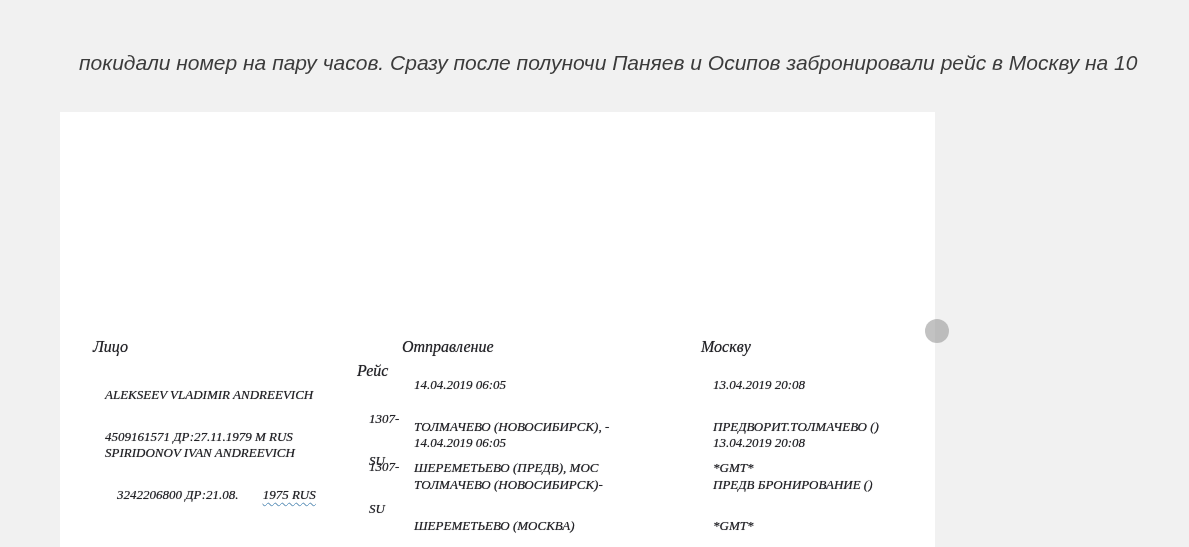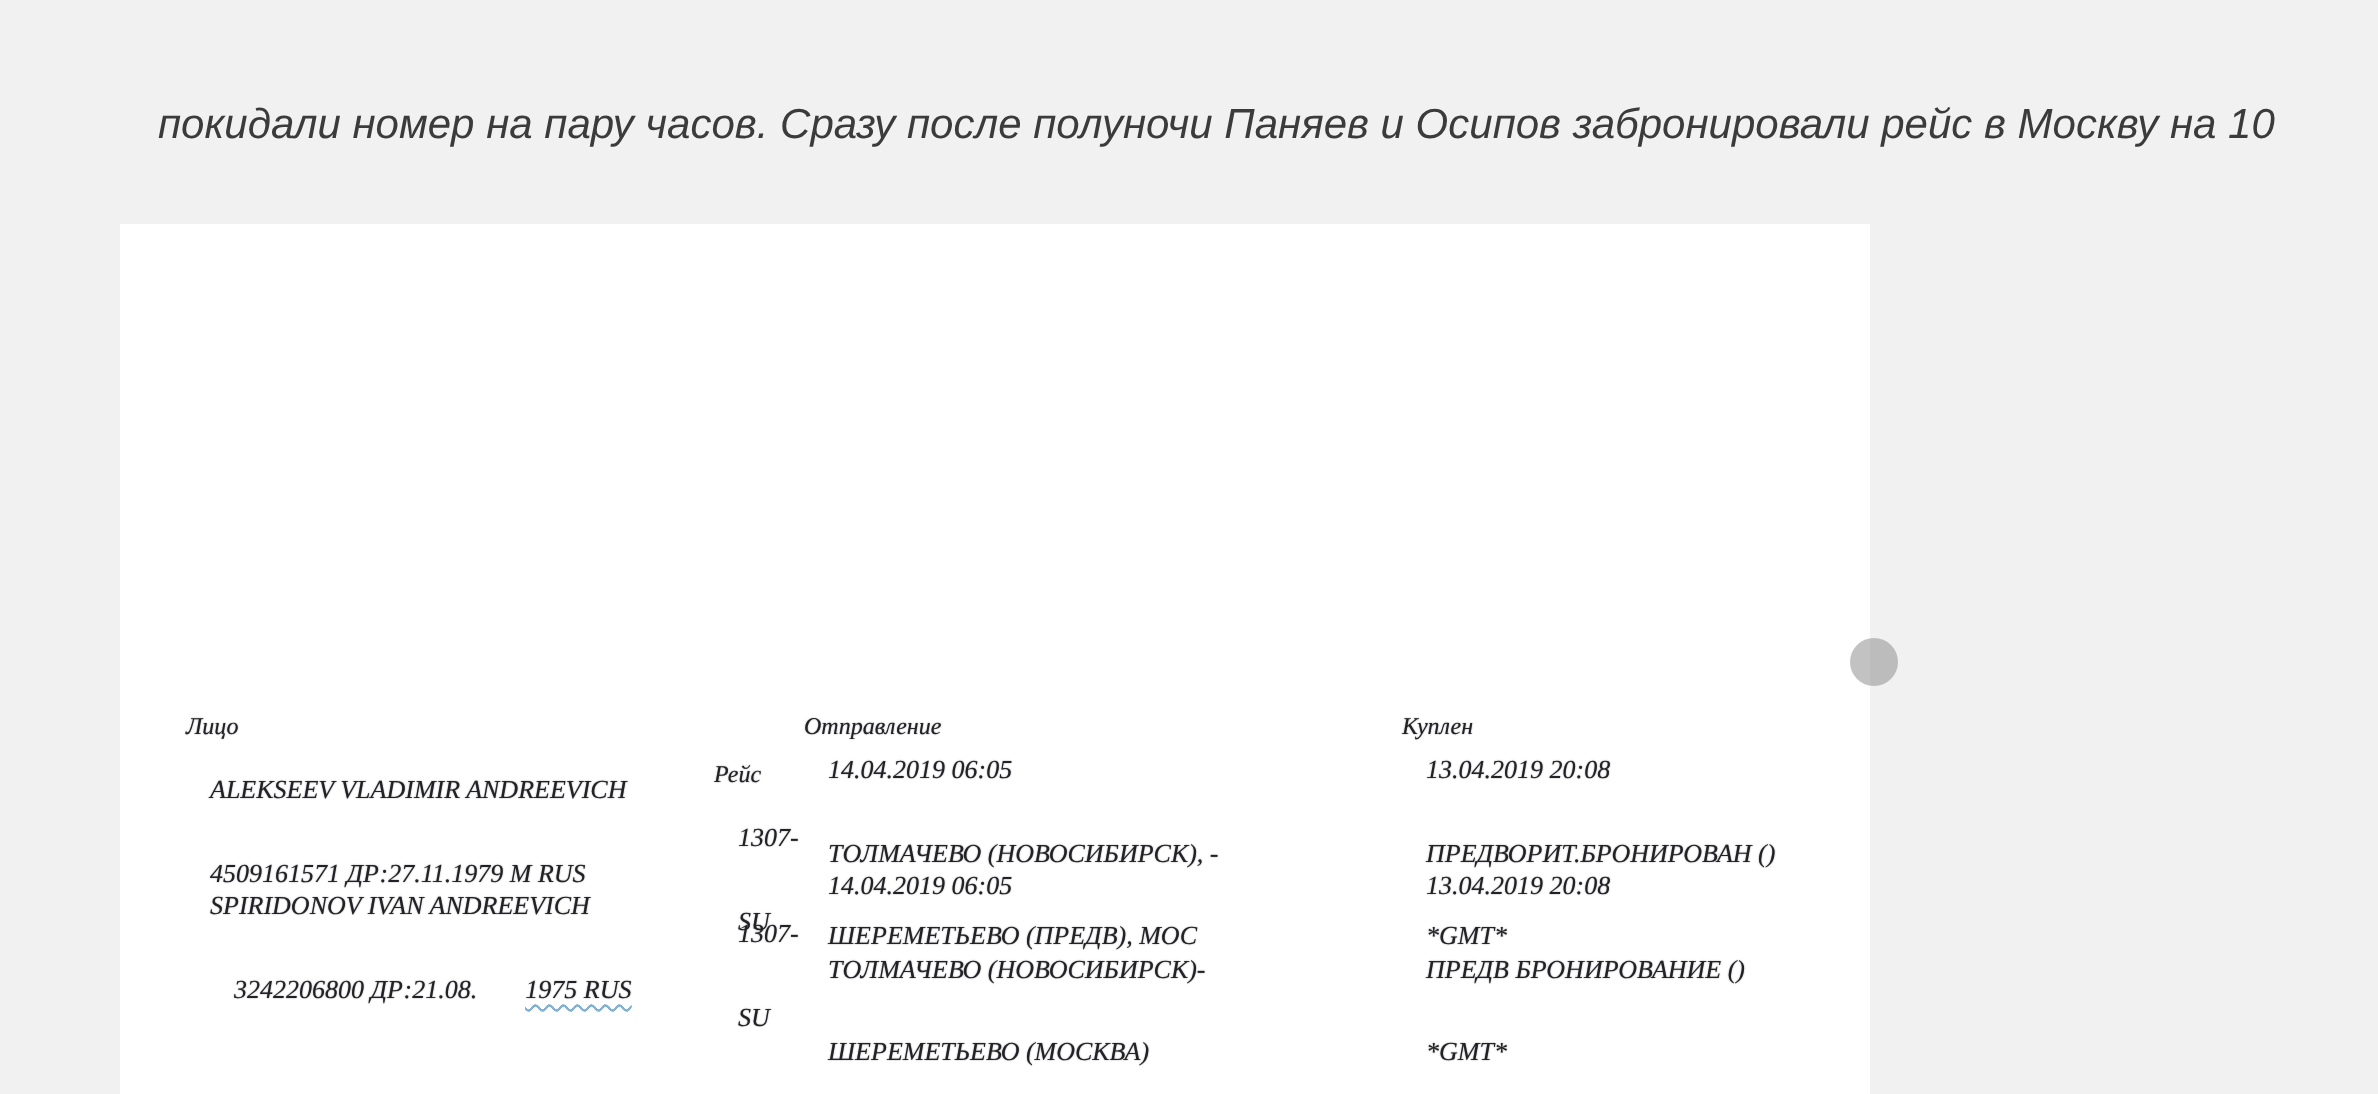--- a/index.html
+++ b/index.html
@@ -35,21 +35,21 @@
   }
 
   
   .th, .cell {
     position: absolute;
     font-family: "Liberation Serif", serif;
     color: #222226;
     text-shadow: 0 0 0.7px rgba(34,34,40,0.65);
     white-space: nowrap;
   }
-  .th { font-size: 12px; top: 232px; }
+  .th { font-size: 16px; top: 214px; }
   .cell { font-size: 13px; line-height: 17.5px; }
   .cell .ln { display: block; }
 
   .col-person    { left: 21px;  }
   .col-flight    { left: 285px; margin-top: 24px; }
   .col-departure { left: 330px; }
   .col-purchased { left: 629px; }
 
   .r1-offset-a { top: 240px; }  
   .r1-offset-b { top: 250px; }  
@@ -81,38 +81,38 @@
   <p class="article-text">
     <span class="line">покидали номер на пару часов. Сразу после полуночи Паняев и Осипов забронировали рейс в Москву на 10</span>
     <span class="line">номер.</span>
   </p>
 
   <div class="doc-image">
 
     <div class="th col-person">Лицо</div>
     <div class="th col-flight">Рейс</div>
     <div class="th col-departure">Отправление</div>
-    <div class="th col-purchased">Куплен</div>
+    <div class="th col-purchased">Москву</div>
 
     <div class="cell col-person r1-offset-b">
       <span class="ln">ALEKSEEV VLADIMIR ANDREEVICH</span>
       <span class="ln">4509161571 ДР:27.11.1979 M RUS</span>
     </div>
     <div class="cell col-flight r1-offset-b">
       <span class="ln">1307-</span>
       <span class="ln">SU</span>
     </div>
     <div class="cell col-departure r1-offset-a">
       <span class="ln">14.04.2019 06:05</span>
       <span class="ln">ТОЛМАЧЕВО (НОВОСИБИРСК), -</span>
       <span class="ln">ШЕРЕМЕТЬЕВО (ПРЕДВ), МОС</span>
     </div>
     <div class="cell col-purchased r1-offset-a">
       <span class="ln">13.04.2019 20:08</span>
-      <span class="ln">ПРЕДВОРИТ.БРОНИРОВАН ()</span>
+      <span class="ln">ПРЕДВОРИТ.ТОЛМАЧЕВО ()</span>
       <span class="ln">*GMT*</span>
     </div>
 
     <div class="cell col-person r2-offset-b">
       <span class="ln">SPIRIDONOV IVAN ANDREEVICH</span>
       <span class="ln"><span>3242206800 ДР:21.08.</span><span class="spellcheck">1975 RUS</span></span>
     </div>
     <div class="cell col-flight r2-offset-a">
       <span class="ln">1307-</span>
       <span class="ln">SU</span>

